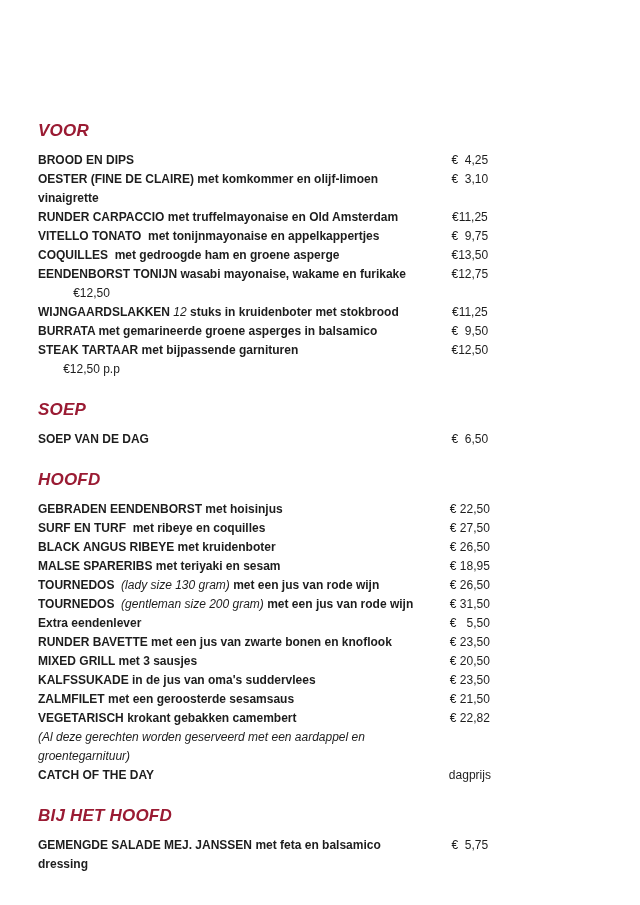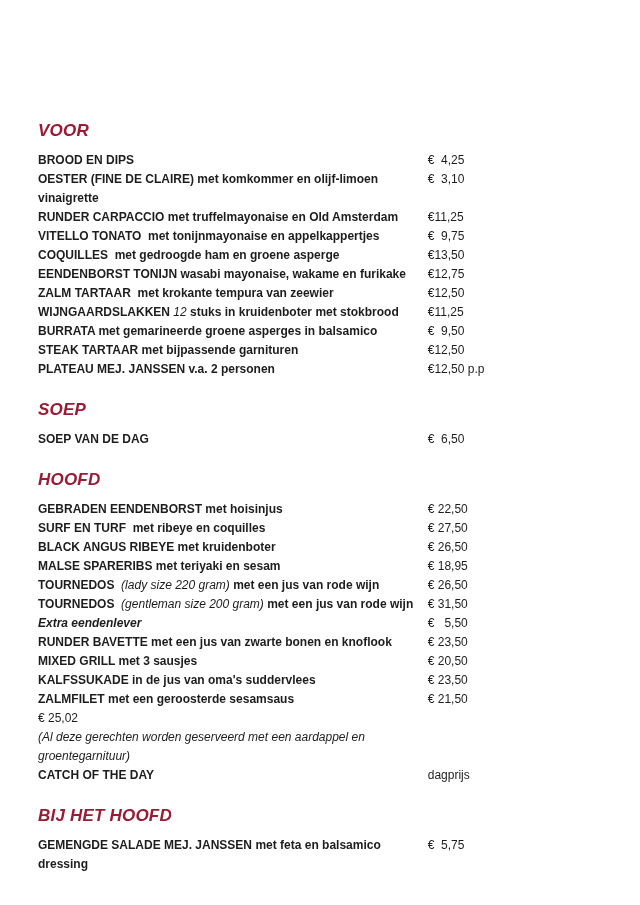--- a/index.html
+++ b/index.html
@@ -32,26 +32,26 @@
     display:flex;align-items:flex-start;
     font-size:12px;line-height:19px;
   }
   .item-text{
     width:495px;
     white-space:pre-wrap;
   }
   .item-price{
     width:107px;
     white-space:pre;
-    text-align:left;
+    text-align:center;
   }
   .s-r{font-weight:700;}
   .s-b{font-weight:700;}
   .s-i{font-style:italic;text-align:center;}
-  .s-bi{font-weight:700;font-style:italic;}
+  .s-bi{font-weight:700;}
 </style>
 </head>
 <body>
 
 <main class="page">
   <div>
   <section class="menu-section">
     <h2 class="section-title">VOOR</h2>
     <div class="rows">
   <div class="row">
@@ -78,41 +78,39 @@
     <div class="item-text"><span class="s-b">COQUILLES</span><span class="s-r">  met gedroogde ham en groene asperge</span></div>
     <div class="item-price">€13,50</div>
   </div>
 
   <div class="row">
     <div class="item-text"><span class="s-b">EENDENBORST TONIJN</span><span class="s-r"> wasabi mayonaise, wakame en furikake</span></div>
     <div class="item-price">€12,75</div>
   </div>
 
   <div class="row">
-    <div class="item-text"><span class="s-b">ZALM TARTAAR</span><span class="s-r">  met krokante tempura van zeewier</span></div>
     <div class="item-price">€12,50</div>
   </div>
 
   <div class="row">
     <div class="item-text"><span class="s-b">WIJNGAARDSLAKKEN</span><span class="s-i"> 12</span><span class="s-r"> stuks in kruidenboter met stokbrood</span></div>
     <div class="item-price">€11,25</div>
   </div>
 
   <div class="row">
     <div class="item-text"><span class="s-b">BURRATA</span><span class="s-r"> met gemarineerde groene asperges in balsamico</span></div>
     <div class="item-price">€  9,50</div>
   </div>
 
   <div class="row">
     <div class="item-text"><span class="s-b">STEAK TARTAAR</span><span class="s-r"> met bijpassende garnituren</span></div>
     <div class="item-price">€12,50</div>
   </div>
 
   <div class="row">
-    <div class="item-text"><span class="s-b">PLATEAU MEJ. JANSSEN</span><span class="s-r"> v.a. 2 personen</span></div>
     <div class="item-price">€12,50 p.p</div>
   </div>
 </div>
   </section>
 
   <section class="menu-section">
     <h2 class="section-title">SOEP</h2>
     <div class="rows">
   <div class="row">
     <div class="item-text"><span class="s-b">SOEP VAN DE DAG</span></div>
@@ -138,21 +136,21 @@
     <div class="item-text"><span class="s-b">BLACK ANGUS RIBEYE</span><span class="s-r"> met kruidenboter</span></div>
     <div class="item-price">€ 26,50</div>
   </div>
 
   <div class="row">
     <div class="item-text"><span class="s-b">MALSE SPARERIBS</span><span class="s-r"> met teriyaki en sesam</span></div>
     <div class="item-price">€ 18,95</div>
   </div>
 
   <div class="row">
-    <div class="item-text"><span class="s-b">TOURNEDOS</span><span class="s-i">  (lady size 220 gram)</span><span class="s-r"> met een jus van rode wijn</span></div>
+    <div class="item-text"><span class="s-b">TOURNEDOS</span><span class="s-i">  (lady size 130 gram)</span><span class="s-r"> met een jus van rode wijn</span></div>
     <div class="item-price">€ 26,50</div>
   </div>
 
   <div class="row">
     <div class="item-text"><span class="s-b">TOURNEDOS</span><span class="s-i">  (gentleman size 200 gram)</span><span class="s-r"> met een jus van rode wijn</span></div>
     <div class="item-price">€ 31,50</div>
   </div>
 
   <div class="row">
     <div class="item-text"><span class="s-bi">Extra eendenlever</span></div>
@@ -173,21 +171,22 @@
     <div class="item-text"><span class="s-b">KALFSSUKADE</span><span class="s-r"> in de jus van oma's suddervlees</span></div>
     <div class="item-price">€ 23,50</div>
   </div>
 
   <div class="row">
     <div class="item-text"><span class="s-b">ZALMFILET</span><span class="s-r"> met een geroosterde sesamsaus</span></div>
     <div class="item-price">€ 21,50</div>
   </div>
 
   <div class="row">
-    <div class="item-price">€ 25,02</div>
+    <div class="item-text"><span class="s-b">VEGETARISCH</span><span class="s-r"> krokant gebakken camembert</span></div>
+    <div class="item-price">€ 22,82</div>
   </div>
 
   <div class="row">
     <div class="item-text"><span class="s-i">(Al deze gerechten worden geserveerd met een aardappel en groentegarnituur)</span></div>
     <div class="item-price"></div>
   </div>
 
   <div class="row">
     <div class="item-text"><span class="s-b">CATCH OF THE DAY</span></div>
     <div class="item-price">dagprijs</div>

